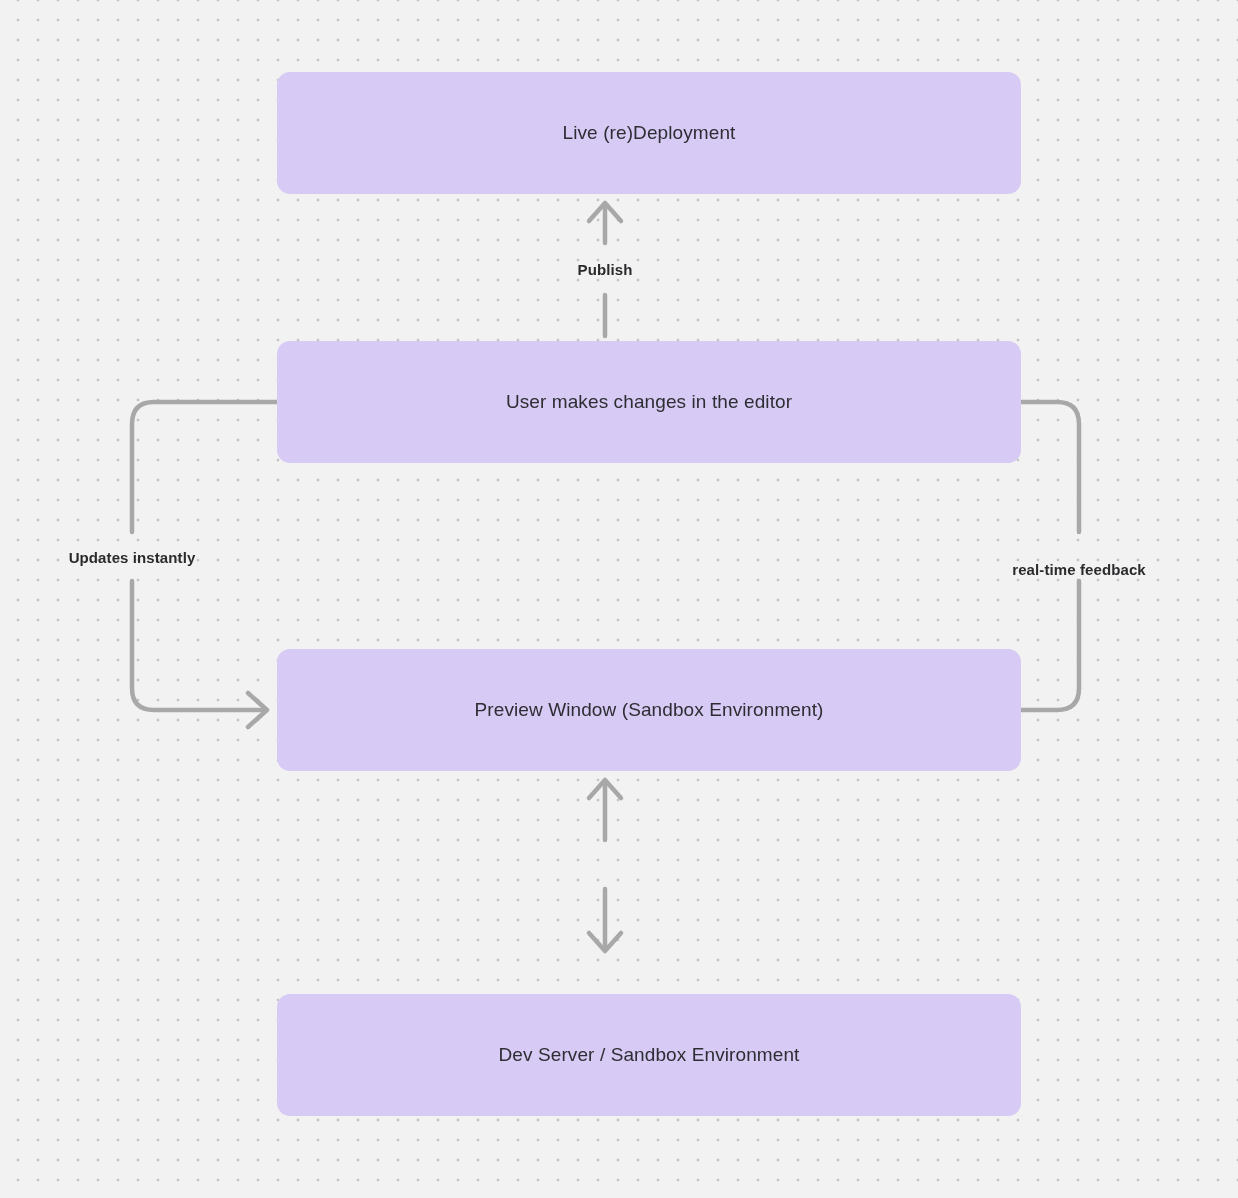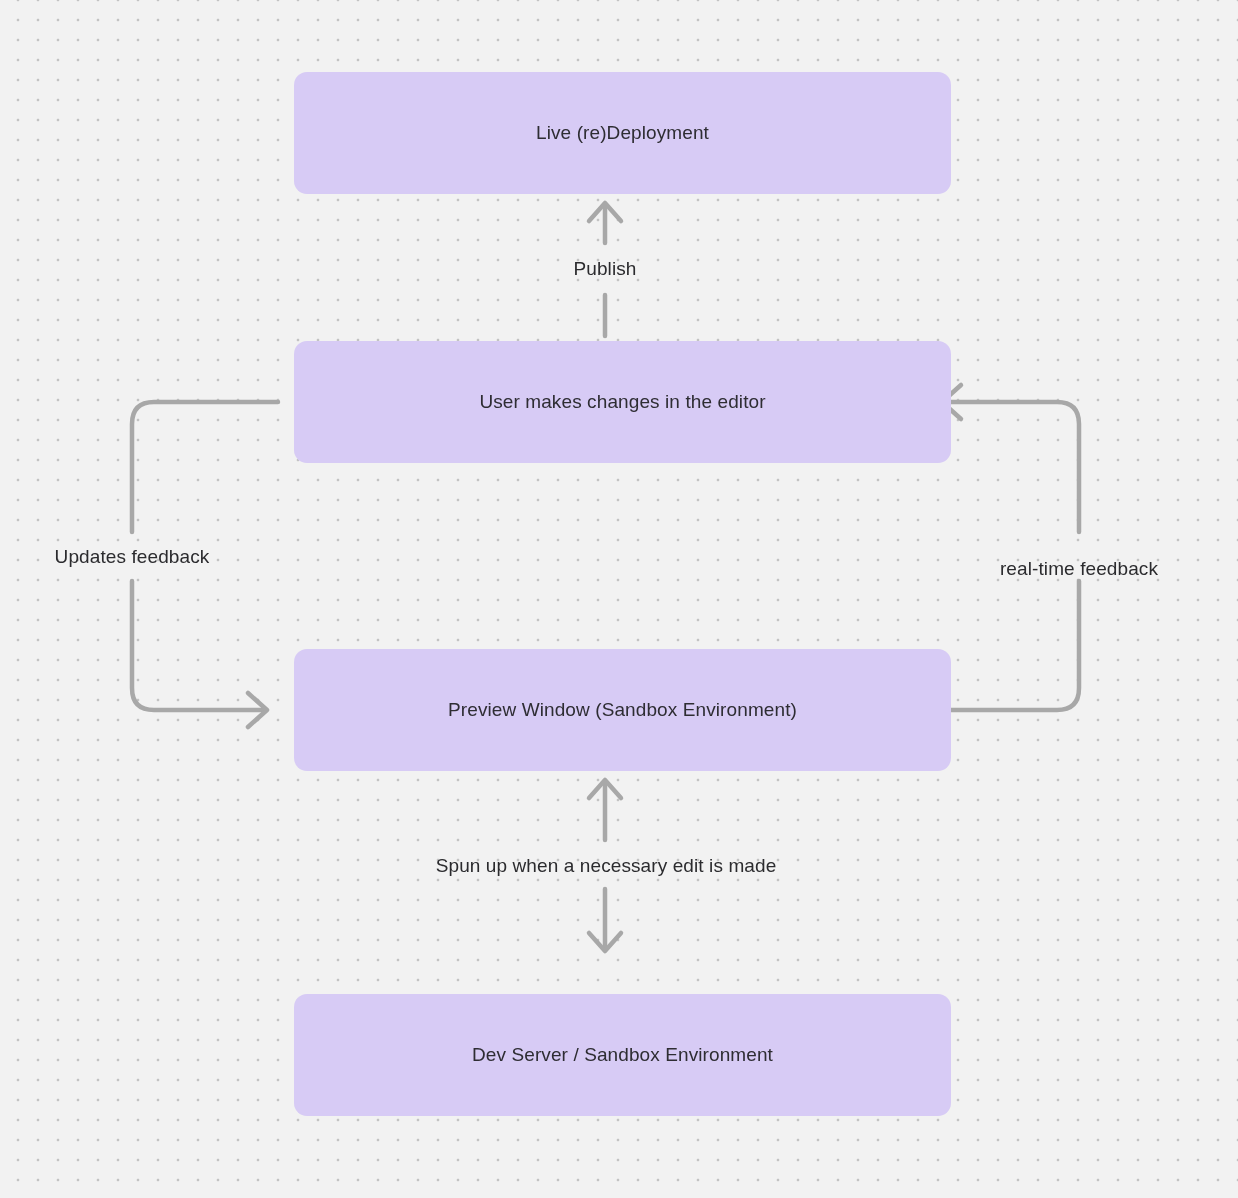--- a/index.html
+++ b/index.html
@@ -22,43 +22,44 @@
   .arrow-layer {
     position: absolute;
     left: 0;
     top: 0;
     width: 1238px;
     height: 1198px;
     pointer-events: none;
   }
   .node {
     position: absolute;
-    left: 294px;
-    width: 657px;
+    left: 277px;
+    width: 744px;
     height: 122px;
     background: #d7cbf5;
     border-radius: 13px;
     display: flex;
     align-items: center;
     justify-content: center;
     font-size: 19px;
     color: #2e2d33;
     letter-spacing: 0.1px;
   }
   .node-1 { top: 72px; }
   .node-2 { top: 341px; }
   .node-3 { top: 649px; }
   .node-4 { top: 959px; margin-top: 35px; }
   .edge-label {
     position: absolute;
     transform: translate(-50%, -50%);
-    font-size: 19px;
+    font-size: 15px;
     color: #2b2b2e;
     white-space: nowrap;
     letter-spacing: 0.1px;
+    font-weight: bold;
   }
   .label-publish  { left: 605px;  top: 269px; }
   .label-updates  { left: 132px;  top: 557px; }
   .label-realtime { left: 1079px; top: 557px; margin-top: 12px; }
   .label-spunup   { left: 606px;  top: 866px; }
 </style>
 </head>
 <body>
 
 <div class="canvas">
@@ -104,19 +105,18 @@
   <div class="node node-2">
     <span>User makes changes in the editor</span>
   </div>
 
   <div class="node node-4">
     <span>Dev Server / Sandbox Environment</span>
   </div>
 
   <div class="edge-label label-publish">Publish</div>
 
-  <div class="edge-label label-updates">Updates feedback</div>
+  <div class="edge-label label-updates">Updates instantly</div>
 
   <div class="edge-label label-realtime">real-time feedback</div>
 
-  <div class="edge-label label-spunup">Spun up when a necessary edit is made</div>
 
 </div>
 
 </body></html>

